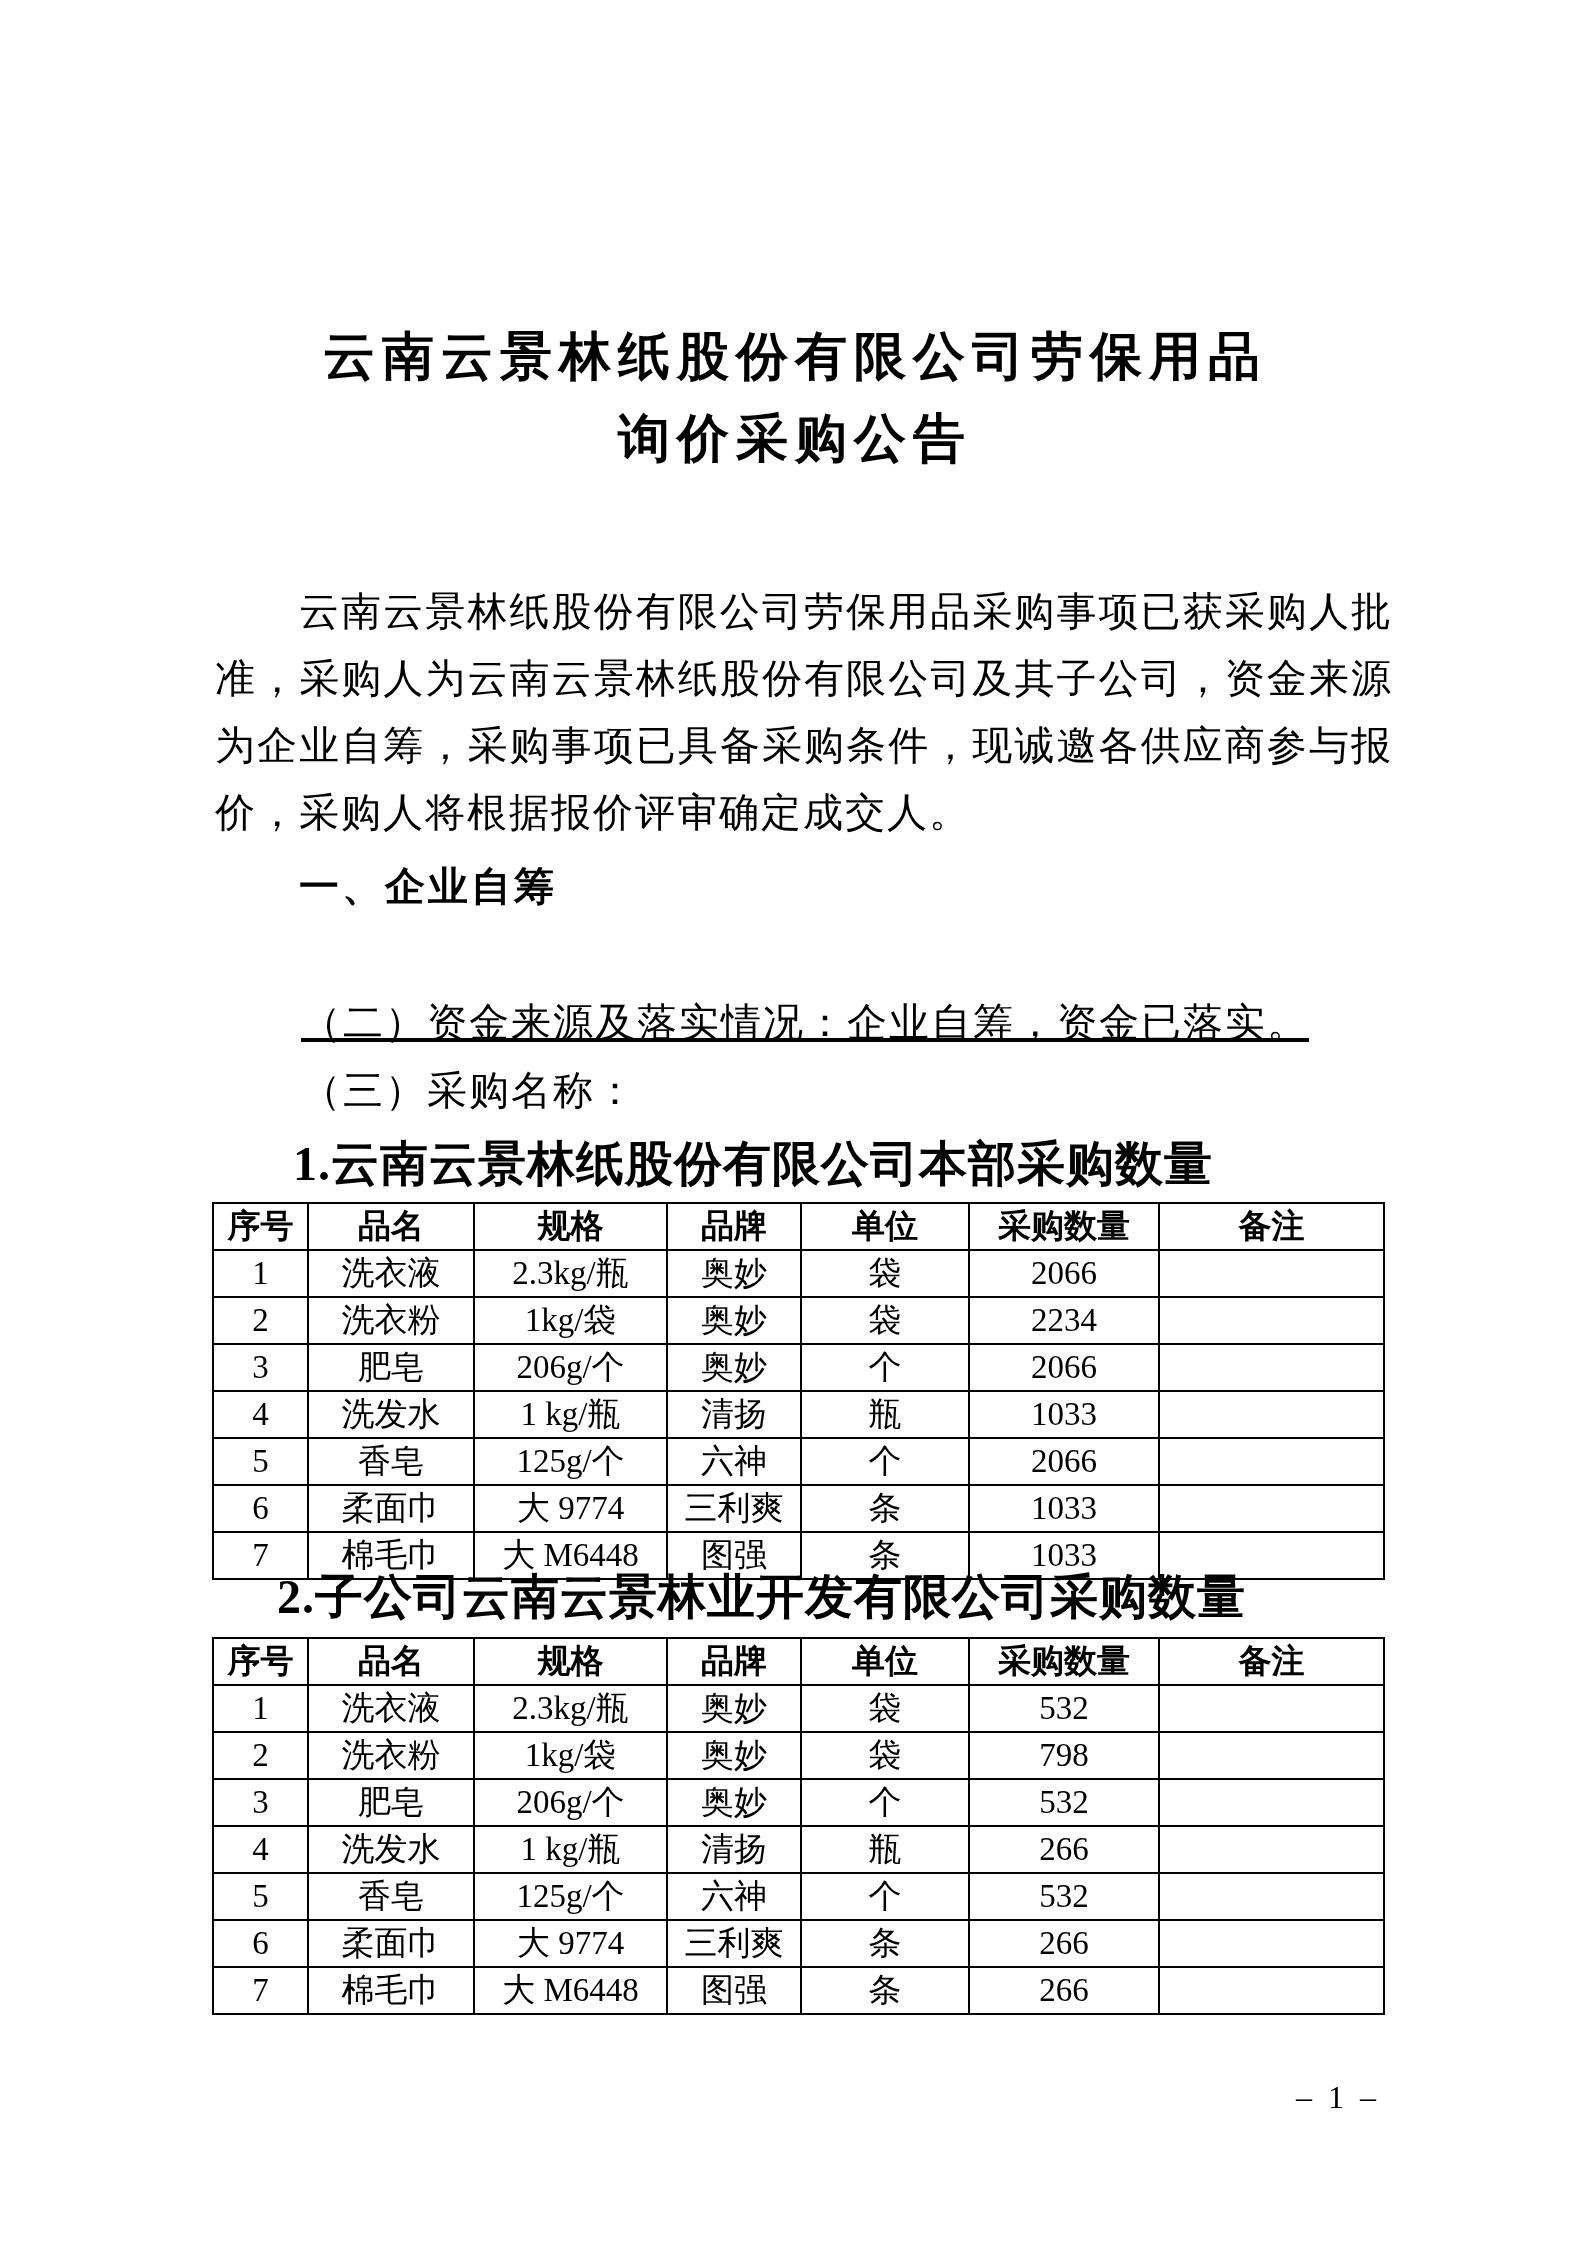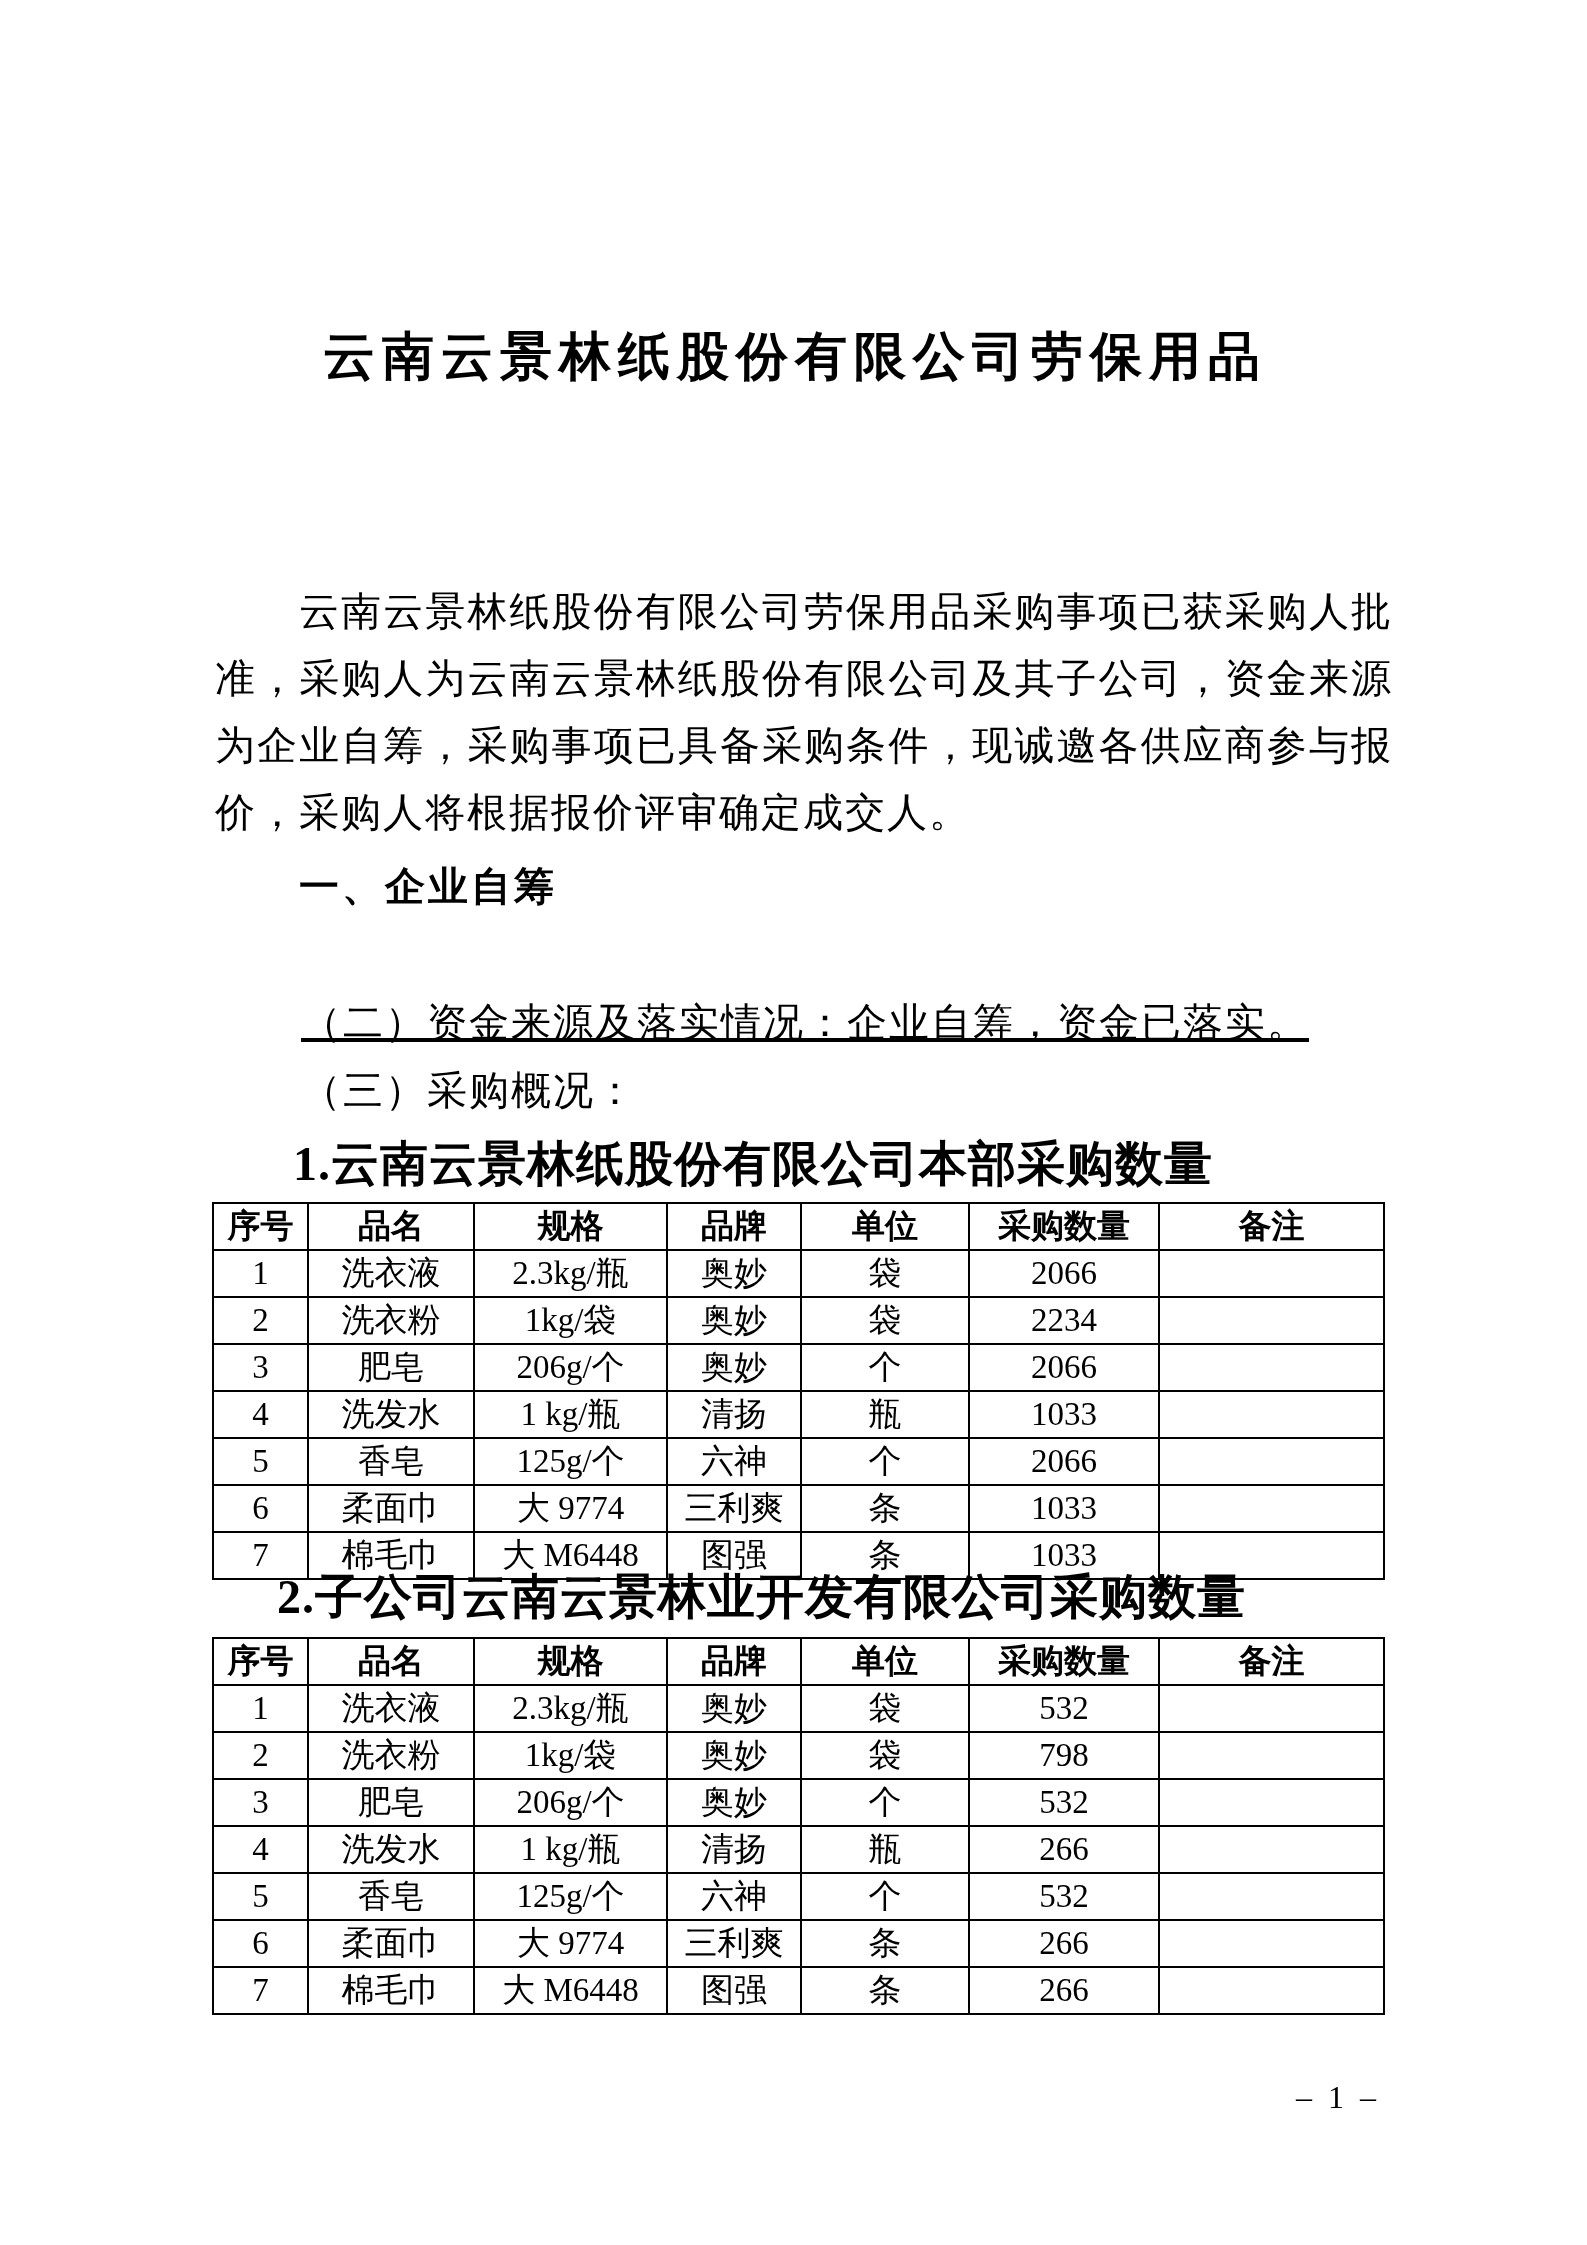--- a/index.html
+++ b/index.html
@@ -99,28 +99,29 @@
     white-space: nowrap;
   }
 </style>
 </head>
 <body>
 
 <div class="page">
 
   <div class="doc-title">
     <div>云南云景林纸股份有限公司劳保用品</div>
+    <div>询价采购公告</div>
   </div>
 
   <div class="intro">云南云景林纸股份有限公司劳保用品采购事项已获采购人批准，采购人为云南云景林纸股份有限公司及其子公司，资金来源为企业自筹，采购事项已具备采购条件，现诚邀各供应商参与报价，采购人将根据报价评审确定成交人。</div>
 
   <div class="sec-heading">一、企业自筹</div>
 
   <div class="sec-item i2">（二）资金来源及落实情况：企业自筹，资金已落实。</div>
-  <div class="sec-item i3">（三）采购概况：</div>
+  <div class="sec-item i3">（三）采购名称：</div>
 
   <div class="tbl-caption c1">1.云南云景林纸股份有限公司本部采购数量</div>
 
   <table class="doc-table t1">
     <colgroup>
       <col style="width:95px">
         <col style="width:166px">
         <col style="width:193px">
       <col style="width:134px">
         <col style="width:168px">

